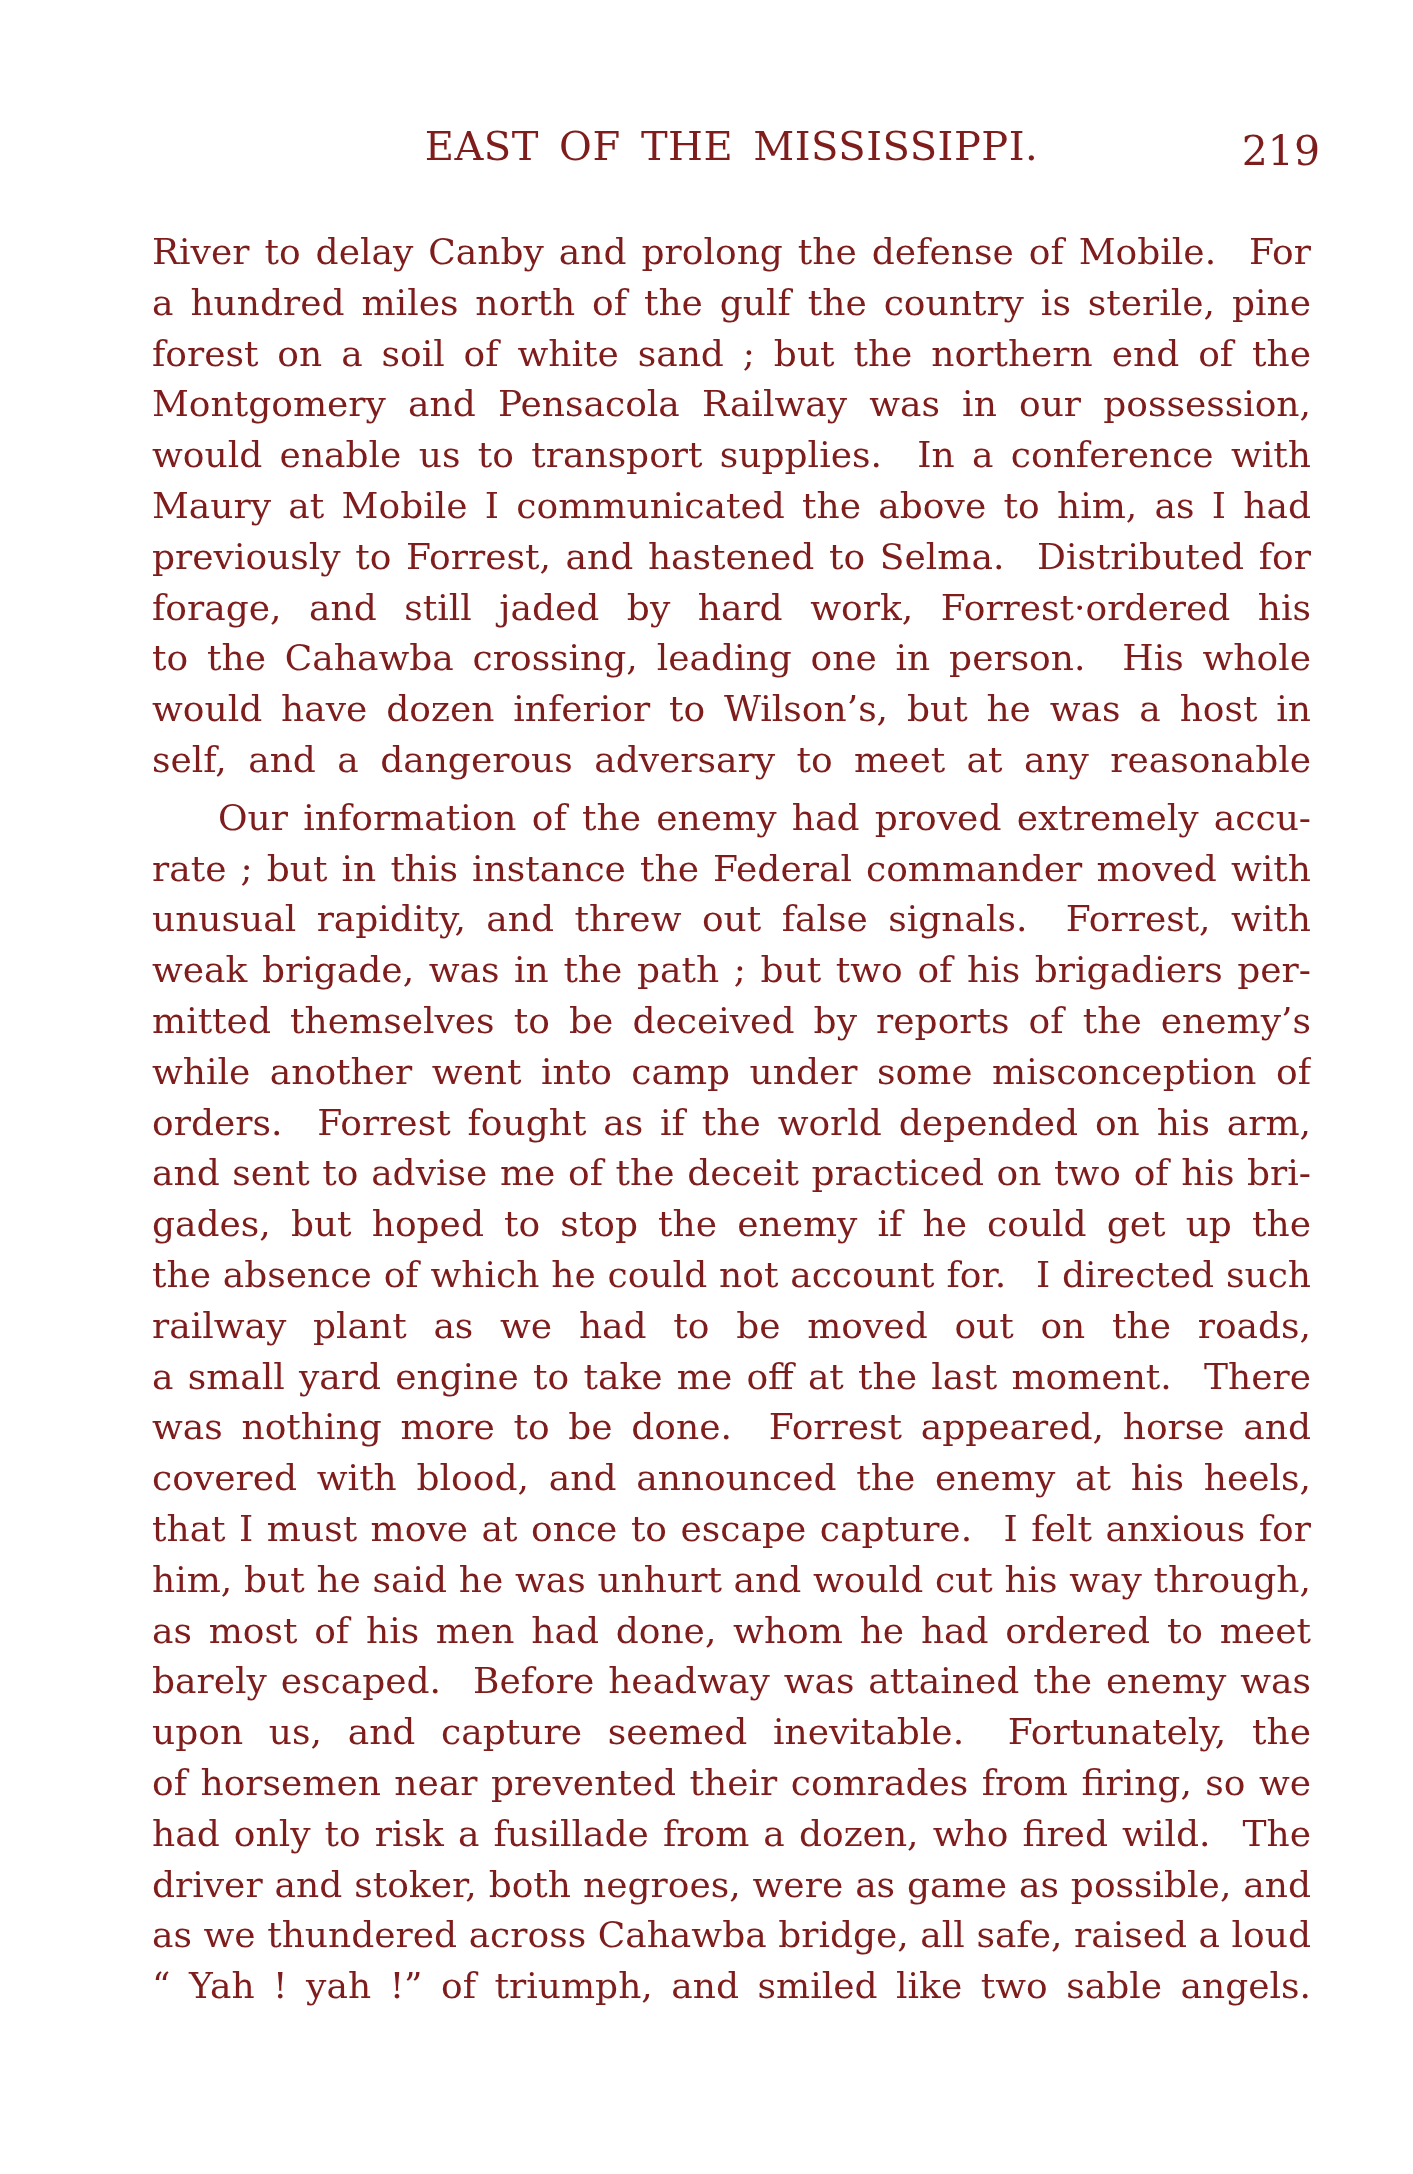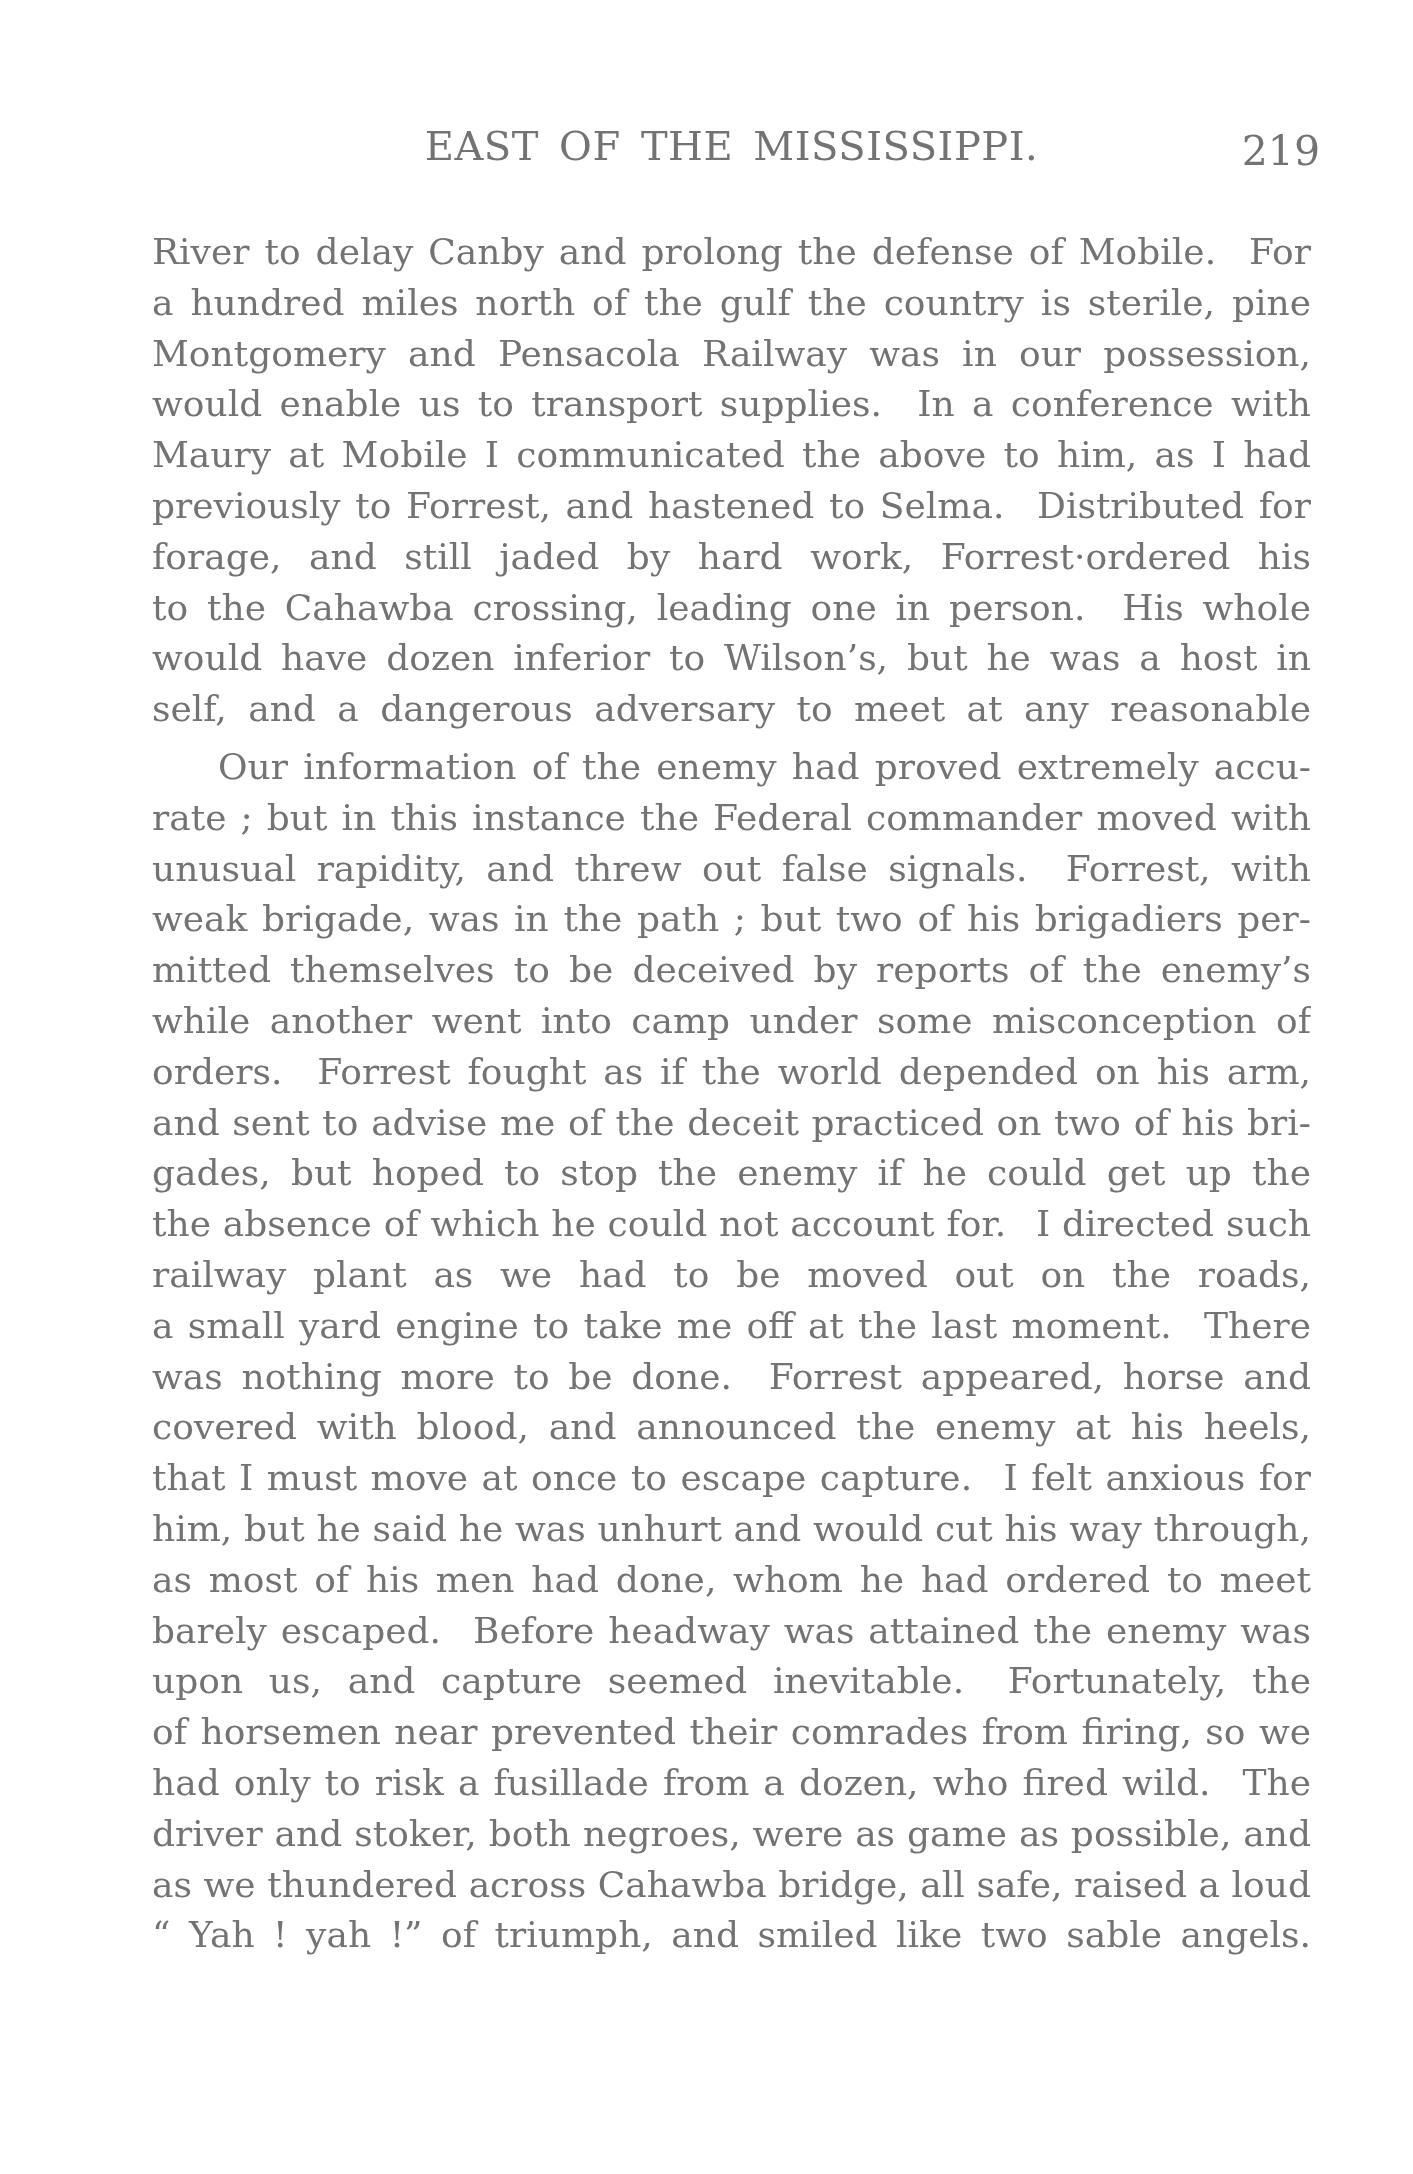--- a/index.html
+++ b/index.html
@@ -5,21 +5,21 @@
   html, body {
     margin: 0;
     padding: 0;
     background: #ffffff;
   }
   .page {
     position: relative;
     width: 1413px;
     height: 2174px;
     background: #ffffff;
-    color: #737373;
+    color: #7f1d1d;
     font-family: "DejaVu Serif", "Liberation Serif", serif;
     overflow: hidden;
   }
   .running-head {
     position: absolute;
     left: 145px;
     top: 126px;
     width: 1173px;
     text-align: center;
     font-size: 40px;
@@ -60,20 +60,21 @@
 </head>
 <body>
 
 <div class="page">
   <div class="running-head">EAST OF THE MISSISSIPPI.</div>
   <div class="page-number">219</div>
   <div class="body-text">
       <div class="paragraph">
         <div class="text-line">River to delay Canby and prolong the defense of Mobile.  For</div>
         <div class="text-line">a hundred miles north of the gulf the country is sterile, pine</div>
+        <div class="text-line">forest on a soil of white sand ; but the northern end of the</div>
         <div class="text-line">Montgomery and Pensacola Railway was in our possession, and</div>
         <div class="text-line">would enable us to transport supplies.  In a conference with</div>
         <div class="text-line">Maury at Mobile I communicated the above to him, as I had</div>
         <div class="text-line">previously to Forrest, and hastened to Selma.  Distributed for</div>
         <div class="text-line">forage, and still jaded by hard work, Forrest·ordered his brigades</div>
         <div class="text-line">to the Cahawba crossing, leading one in person.  His whole force</div>
         <div class="text-line">would have dozen inferior to Wilson’s, but he was a host in him-</div>
         <div class="text-line">self, and a dangerous adversary to meet at any reasonable odds.</div>
       </div>
       <div class="paragraph">

